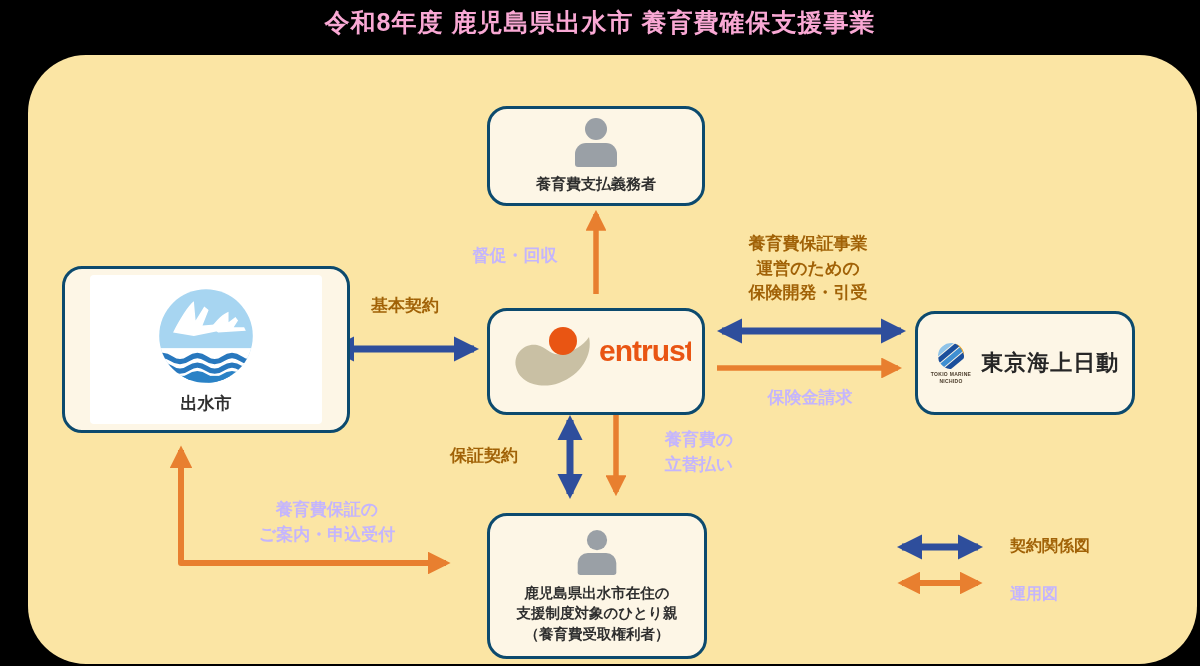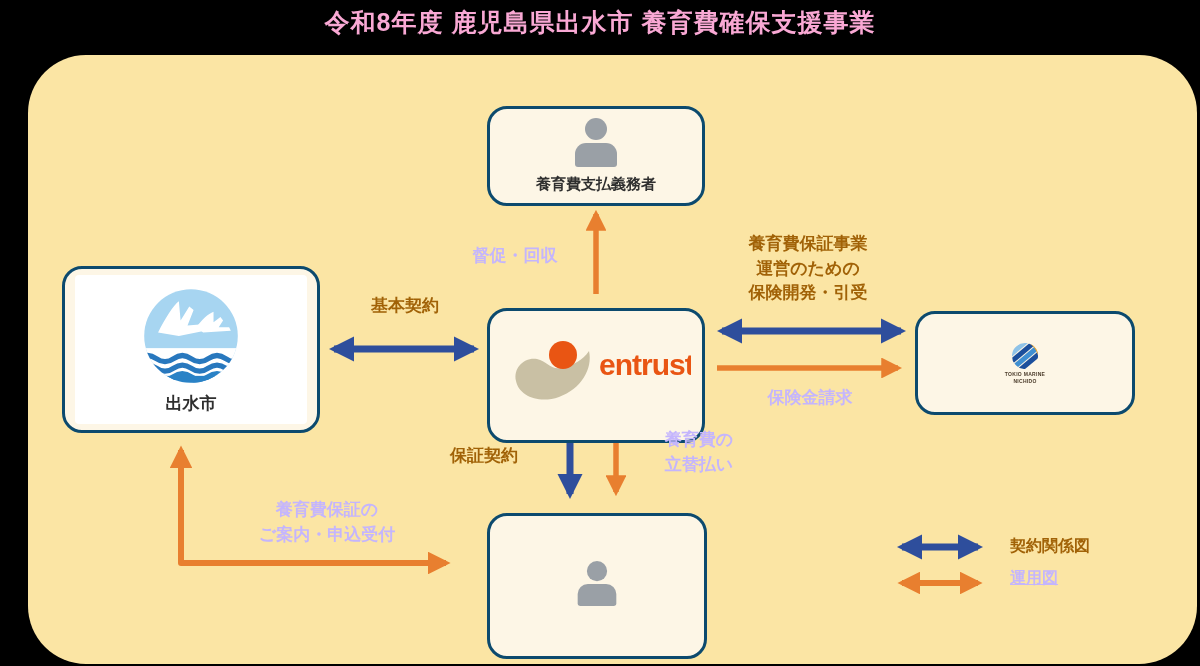--- a/index.html
+++ b/index.html
@@ -75,21 +75,21 @@
 </svg>
 
 <div class="box" style="left:487px;top:98px;width:218px;height:100px;">
   <span class="person" style="margin-bottom:8px;">
     <span class="head"></span>
       <span class="body"></span>
   </span>
   <div class="box-label" style="font-size:15px;">養育費支払義務者</div>
 </div>
 
-<div class="box" style="left:62px;top:258px;width:258px;height:167px;font-family:Liberation Serif, serif;">
+<div class="box" style="left:62px;top:258px;width:288px;height:167px;font-family:Liberation Serif, serif;">
   <div class="izumi-inner">
     <svg width="104" height="104" viewBox="0 0 120 120">
       <defs>
           <clipPath id="izclip">
             <circle cx="60" cy="60" r="54"></circle>
           </clipPath>
         </defs>
       <g clip-path="url(#izclip)">
         <rect x="0" y="0" width="120" height="120" fill="#a7d5f1"></rect>
         <rect x="0" y="74" width="120" height="46" fill="#ffffff"></rect>
@@ -98,21 +98,21 @@
         <path d="M0,97 q10,-7 20,0 q10,7 20,0 q10,-7 20,0 q10,7 20,0 q10,-7 20,0 q10,7 20,0" stroke="#2878be" stroke-width="6" fill="none"></path>
         <path d="M0,108 q10,-7 20,0 q10,7 20,0 q10,-7 20,0 q10,7 20,0 q10,-7 20,0 q10,7 20,0" stroke="#2a82c6" stroke-width="8" fill="none"></path>
         <path d="M22,56 C30,40 40,24 46,20 L48,42 L58,26 L63,30 L56,48 L80,46 L86,52 L46,60 Z" fill="#ffffff"></path>
         <path d="M66,50 C72,42 80,34 86,32 L86,44 L94,38 L97,42 L92,50 L104,50 L106,54 L74,56 Z" fill="#ffffff"></path>
       </g>
     </svg>
     <div class="box-label" style="font-size:17px;margin-top:4px;">出水市</div>
   </div>
 </div>
 
-<div class="box" style="left:487px;top:300px;width:218px;height:135px;text-decoration:underline;">
+<div class="box" style="left:487px;top:300px;width:218px;height:107px;text-decoration:underline;">
   <svg width="190" height="78" viewBox="0 0 190 78">
     <path d="M88,14 C92,32 80,52 58,60 C38,67 18,59 15,44 C12,31 23,20 36,22 C46,24 49,33 60,31 C73,28 82,23 88,14 Z" fill="#c9c0a4"></path>
     <circle cx="62" cy="18" r="14" fill="#e95513"></circle>
     <text x="98" y="38" font-size="30" font-weight="bold" fill="#e95513" font-family="Liberation Sans, DejaVu Sans, sans-serif" letter-spacing="-1">entrust</text>
   </svg>
 </div>
 
 <div class="box" style="left:915px;top:303px;width:220px;height:104px;">
   <div class="tokio-row">
     <div class="tokio-mark">
@@ -128,36 +128,40 @@
           <rect x="-2" y="14" width="34" height="5" fill="#3f8fd2"></rect>
           <rect x="-2" y="20" width="34" height="5" fill="#1b4f9c"></rect>
         </g>
         <path d="M20,3 C25,5 28,9 28,14 C26,8 23,5 20,3 Z" fill="#f5a623"></path>
       </svg>
       <div class="tmn-small">
         <div>TOKIO MARINE</div>
         <div>NICHIDO</div>
       </div>
     </div>
+    <div class="tokio-name">東京海上日動</div>
   </div>
 </div>
 
 <div class="box" style="left:487px;top:505px;width:220px;height:146px;">
   <span class="person" style="margin-bottom:6px;transform:scale(.92);">
     <span class="head"></span>
       <span class="body"></span>
   </span>
+  <div class="box-label" style="font-size:14.5px;line-height:1.4;white-space:pre-line;">鹿児島県出水市在住の
+支援制度対象のひとり親
+（養育費受取権利者）</div>
 </div>
 
 <div class="edge-label lbl-brown" style="left:450px;top:244px;width:130px;">督促・回収</div>
 <div class="edge-label lbl-navy" style="left:335px;top:294px;width:140px;">基本契約</div>
 <div class="edge-label lbl-navy" style="left:708px;top:232px;width:200px;">養育費保証事業
 運営のための
 保険開発・引受</div>
 <div class="edge-label lbl-brown" style="left:740px;top:386px;width:140px;">保険金請求</div>
 <div class="edge-label lbl-navy" style="left:428px;top:444px;width:112px;">保証契約</div>
 <div class="edge-label lbl-brown" style="left:618px;top:428px;width:130px;margin-left:16px;">養育費の
 立替払い</div>
 <div class="edge-label lbl-brown" style="left:222px;top:498px;width:210px;">養育費保証の
 ご案内・申込受付</div>
 
 <div class="legend-label lbl-navy" style="left:1010px;top:536px;">契約関係図</div>
-<div class="legend-label lbl-brown" style="left:1010px;top:568px;text-decoration:underline;">運用図</div>
+<div class="legend-label lbl-brown" style="left:1010px;top:584px;">運用図</div>
 
 </body></html>

